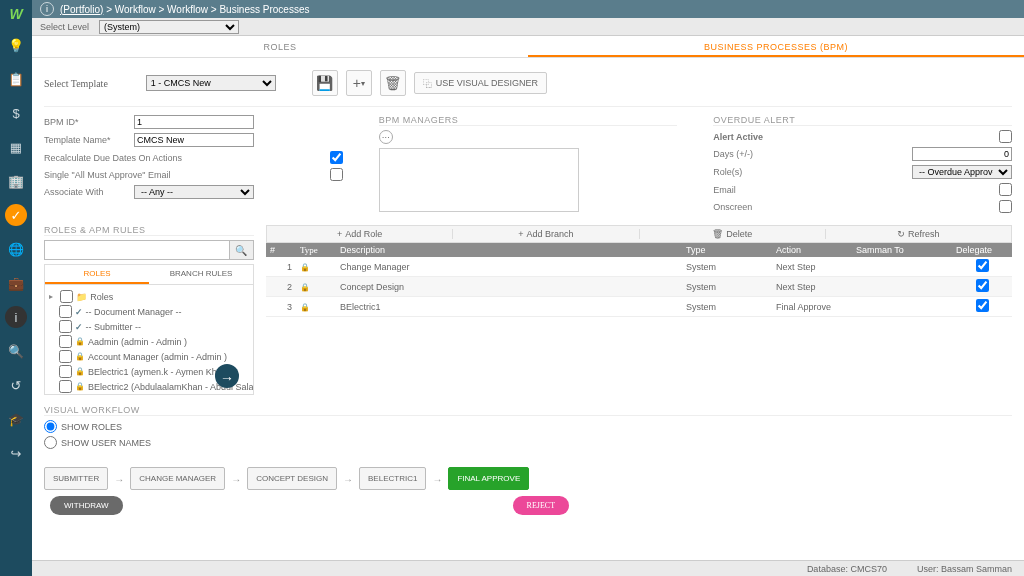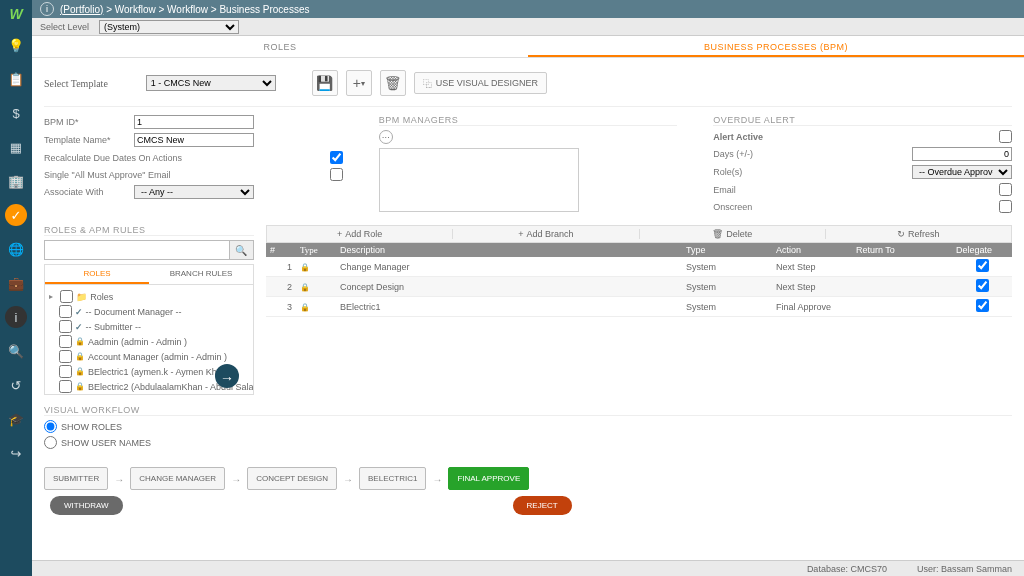--- a/index.html
+++ b/index.html
@@ -55,21 +55,21 @@
 .steps-table th { background: #8c8c8c; color: #fff; text-align: left; padding: 2px 4px; font-weight: normal; }
 .steps-table td { padding: 2px 4px; border-bottom: 1px solid #eee; }
 .steps-table tr:nth-child(even) td { background: #f7f7f7; }
 .visual-section { margin-top: 10px; }
 .radio-row { display: flex; align-items: center; gap: 4px; margin: 3px 0; font-size: 9px; }
 .flow { display: flex; align-items: center; gap: 6px; margin-top: 18px; flex-wrap: wrap; }
 .flow-box { padding: 6px 8px; border: 1px solid #bbb; background: #f5f5f5; font-size: 8px; min-width: 64px; text-align: center; border-radius: 2px; }
 .flow-box.green { background: #27a32a; color: #fff; border-color: #27a32a; }
 .pill { padding: 5px 14px; border-radius: 12px; font-size: 8px; color: #fff; text-align: center; }
 .pill.gray { background: #6a6a6a; }
-.pill.red { background: #c2410c; }
+.pill.red { background: #ec4899; font-family: Liberation Serif, serif; }
 .arrow { color: #999; font-size: 10px; }
 .statusbar { height: 16px; background: #eaeaea; border-top: 1px solid #ccc; display: flex; align-items: center; justify-content: flex-end; gap: 30px; padding: 0 12px; font-size: 9px; color: #666; }
 .flow-row2 { display: flex; gap: 100px; margin-top: 6px; margin-left: 6px; }
 </style>
 </head>
 <body>
 
 <div class="app">
   <div class="sidebar">
     <div class="logo">W</div>
@@ -244,21 +244,21 @@
               </div>
           </div>
           <table class="steps-table">
             <thead>
                 <tr>
               <th style="width:30px;">#</th>
               <th style="width:40px;font-family:Liberation Serif, serif;">Type</th>
               <th>Description</th>
               <th style="width:90px;">Type</th>
               <th style="width:80px;">Action</th>
-              <th style="width:100px;">Return To</th>
+              <th style="width:100px;">Samman To</th>
               <th style="width:60px;">Delegate</th>
             </tr>
               </thead>
             <tbody>
               <tr>
                   <td style="text-align:right;">1</td>
                   <td><span class="lock">🔒</span></td>
                   <td>Change Manager</td>
                   <td>System</td>
                   <td>Next Step</td>

